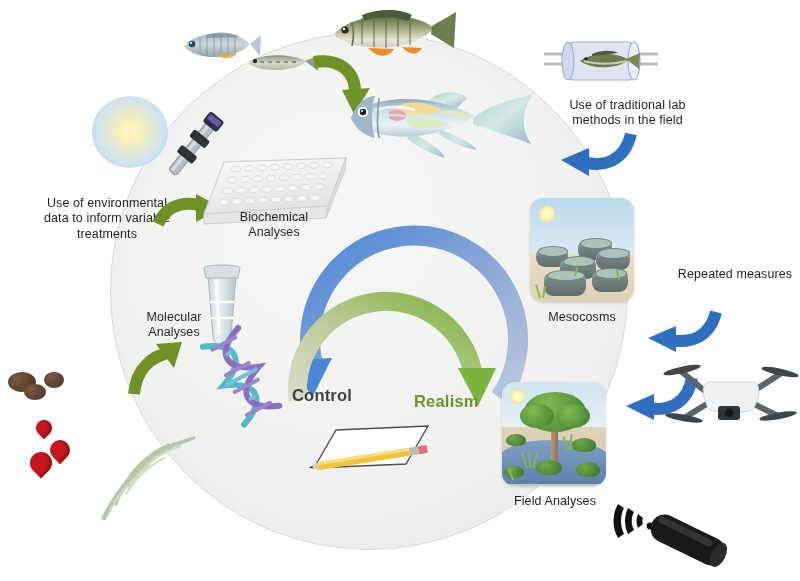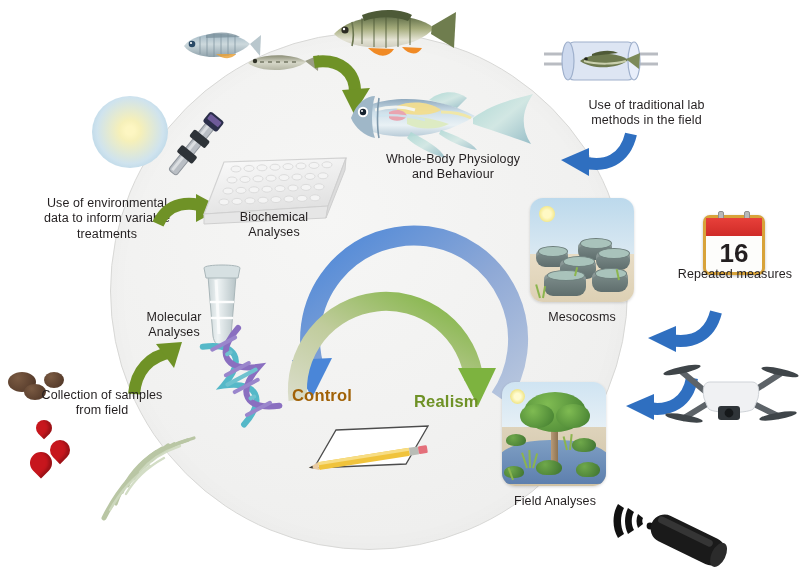--- a/index.html
+++ b/index.html
@@ -21,21 +21,21 @@
     left:110px;top:32px;width:516px;height:516px;border-radius:50%;
     background:radial-gradient(circle at 42% 36%,#f6f6f5 0%,#f1f1f0 55%,#ececeb 100%);
     border:1px solid #d8d8d6;
     box-shadow:inset 0 0 26px rgba(0,0,0,.025);
   }
   
   #arcs{left:268px;top:248px;width:256px;height:190px;}
   .arcword{
     position:absolute;font-size:16.5px;font-weight:bold;letter-spacing:.2px;
   }
-  #word-control{left:292px;top:386px;color:#a16207;}
+  #word-control{left:292px;top:386px;color:#404040;}
   #word-realism{left:414px;top:392px;color:#6f9226;}
   
   .tile{
     position:absolute;border-radius:13px;overflow:hidden;
     box-shadow:0 1px 3px rgba(0,0,0,.16);
   }
   
   .meso-sky{position:absolute;left:0;top:0;right:0;height:56%;
     background:linear-gradient(#bcd9ec,#dbe9f2);}
   .meso-ground{position:absolute;left:0;bottom:0;right:0;height:46%;
@@ -219,21 +219,21 @@
       <ellipse cx="94" cy="25" rx="6" ry="19" fill="#e8eefa" stroke="#9fb0cc" stroke-width="1.2"></ellipse>
       <g transform="translate(38,14)">
         <path d="M2,11 C14,2 40,2 50,10 C40,19 14,20 2,11 Z" fill="#6e7a4f"></path>
         <path d="M48,9 L62,3 L61,19 Z" fill="#7c8a59"></path>
         <path d="M14,4 C24,0 34,0 40,3 L14,6 Z" fill="#4f5a36"></path>
         <circle cx="8" cy="9" r="1.8" fill="#21241a"></circle>
         <path d="M6,11 C20,15 38,14 48,11" stroke="#c9cfae" stroke-width="2" fill="none"></path>
       </g>
     </svg>
   </div>
-  <div class="lbl" style="left:559px;top:98px;width:175px;">Use of traditional lab
+  <div class="lbl" style="left:540px;top:98px;width:175px;">Use of traditional lab
 methods in the field</div>
 
   <div class="abs" style="left:553px;top:126px;">
     <svg width="86" height="50" viewBox="0 0 86 50">
       <path d="M78,8 C72,34 52,42 30,36" fill="none" stroke="#2f6fc0" stroke-width="12" stroke-linecap="butt"></path>
       <path d="M36,22 L36,50 L8,34 Z" fill="#2f6fc0"></path>
     </svg>
   </div>
 
   <div class="abs" style="left:345px;top:82px;">
@@ -268,22 +268,20 @@
       <path d="M30,34 C46,32 64,34 80,38" fill="none" stroke="#cfe4ee" stroke-width="2.4" opacity=".9"></path>
       <path d="M96,30 C108,30 118,32 126,36" fill="none" stroke="#f0e7a8" stroke-width="3"></path>
 
       <path d="M6,36 C12,20 22,14 30,14 C26,26 26,46 30,56 C20,54 10,46 6,36 Z" fill="#9fb7c8"></path>
       <circle cx="18" cy="30" r="5.2" fill="#fff"></circle>
         <circle cx="18" cy="30" r="3.2" fill="#15212e"></circle>
       <circle cx="17" cy="29" r="1" fill="#fff"></circle>
       <path d="M34,16 C32,28 32,46 34,56" fill="none" stroke="#7e98ab" stroke-width="1.6"></path>
     </svg>
   </div>
-  <div class="lbl" style="left:368px;top:152px;width:170px;">Whole-Body Physiology
-and Behaviour</div>
 
   <div class="abs" id="sun-big"></div>
   <div class="abs" style="left:158px;top:106px;">
     <svg width="70" height="82" viewBox="0 0 70 82">
       <g transform="rotate(39 35 41)">
         <rect x="30" y="4" width="10" height="70" rx="3" fill="#b9bec4" stroke="#8e949b" stroke-width="1"></rect>
         <rect x="32" y="6" width="3" height="66" fill="#e3e6e9" opacity=".8"></rect>
         <rect x="26" y="2" width="18" height="13" rx="2.5" fill="#2b2f4a"></rect>
         <rect x="28" y="4" width="14" height="6" rx="1" fill="#6e5b9a"></rect>
         <rect x="25" y="26" width="20" height="9" rx="2" fill="#2e3338"></rect>
@@ -398,22 +396,20 @@
 
   <div class="abs" style="left:130px;top:338px;">
     <svg width="62" height="62" viewBox="0 0 62 62">
       <path d="M4,56 C6,32 20,18 42,14" fill="none" stroke="#6f9226" stroke-width="12" stroke-linecap="butt"></path>
       <path d="M26,6 L52,4 L44,30 Z" fill="#6f9226"></path>
     </svg>
   </div>
   <div class="abs scat" style="left:8px;top:372px;width:28px;height:20px;"></div>
   <div class="abs scat" style="left:24px;top:384px;width:22px;height:16px;"></div>
   <div class="abs scat" style="left:44px;top:372px;width:20px;height:16px;"></div>
-  <div class="lbl" style="left:22px;top:388px;width:160px;">Collection of samples
-from field</div>
   <div class="abs drop" style="left:36px;top:420px;"></div>
   <div class="abs drop" style="left:50px;top:440px;width:20px;height:20px;"></div>
   <div class="abs drop" style="left:30px;top:452px;width:22px;height:22px;"></div>
 
   <div class="abs" style="left:82px;top:420px;">
     <svg width="116" height="100" viewBox="0 0 116 100">
       <g stroke="#b9c6a4" fill="none" stroke-linecap="round">
         <path d="M22,98 C36,70 54,48 86,26" stroke-width="5"></path>
         <path d="M40,72 C46,56 56,44 74,32" stroke-width="3.6"></path>
         <path d="M52,58 C60,44 72,34 92,24" stroke-width="3.6"></path>
@@ -454,26 +450,20 @@
     <div class="tub" style="left:30px;top:62px;width:36px;height:19px;"></div>
     <div class="tub" style="left:62px;top:74px;width:36px;height:20px;"></div>
     <div class="tub" style="left:14px;top:76px;width:42px;height:22px;"></div>
     <div class="grass" style="left:9px;bottom:4px;height:14px;transform:rotate(-16deg);"></div>
     <div class="grass" style="left:12px;bottom:4px;height:12px;transform:rotate(10deg);"></div>
     <div class="grass" style="left:88px;bottom:22px;height:11px;transform:rotate(-12deg);"></div>
     <div class="grass" style="left:44px;bottom:26px;height:9px;transform:rotate(14deg);"></div>
   </div>
   <div class="lbl" style="left:522px;top:310px;width:120px;">Mesocosms</div>
 
-  <div class="abs" id="calendar">
-    <div class="cal-ring" style="left:12px;"></div>
-    <div class="cal-ring" style="right:12px;"></div>
-    <div id="cal-top"></div>
-    <div id="cal-num">16</div>
-  </div>
   <div class="lbl" style="left:675px;top:267px;width:120px;">Repeated measures</div>
 
   <div class="abs" style="left:640px;top:300px;">
     <svg width="82" height="50" viewBox="0 0 82 50">
       <path d="M76,12 C70,36 52,44 30,40" fill="none" stroke="#2f6fc0" stroke-width="12" stroke-linecap="butt"></path>
       <path d="M36,26 L36,52 L8,38 Z" fill="#2f6fc0"></path>
     </svg>
   </div>
 
   <div class="tile" style="left:502px;top:382px;width:104px;height:104px;">

